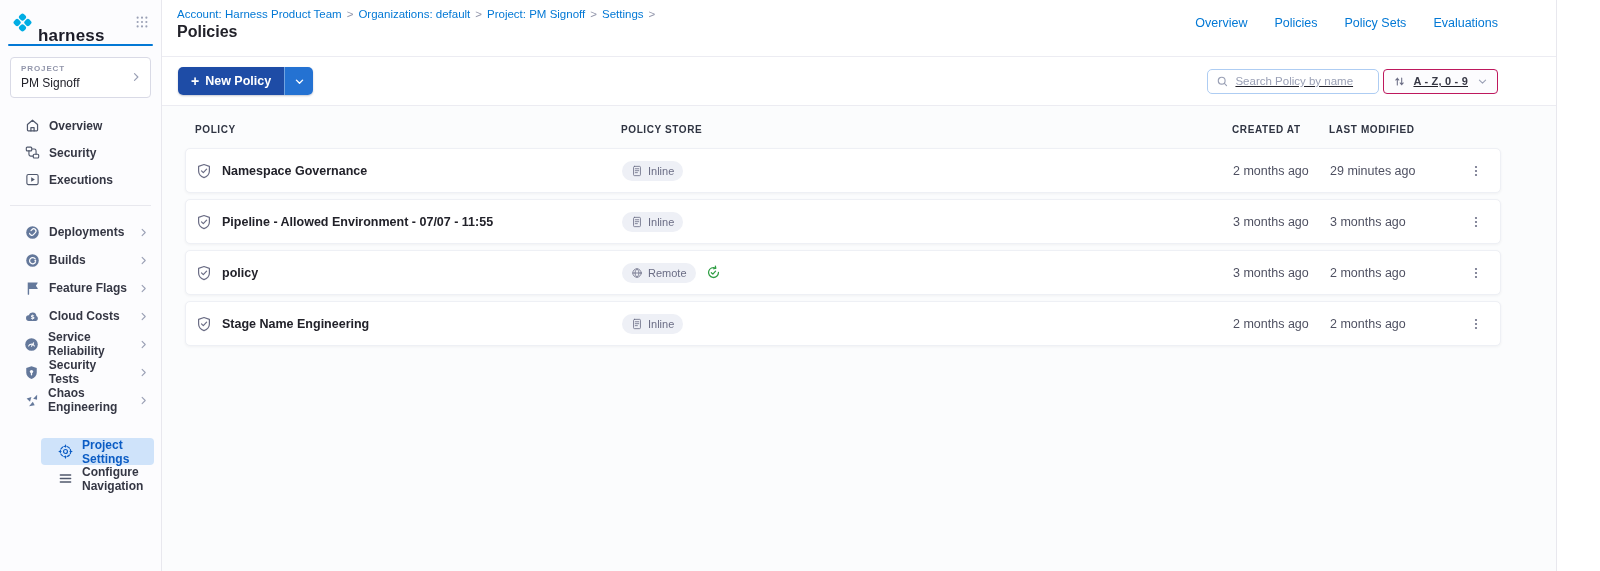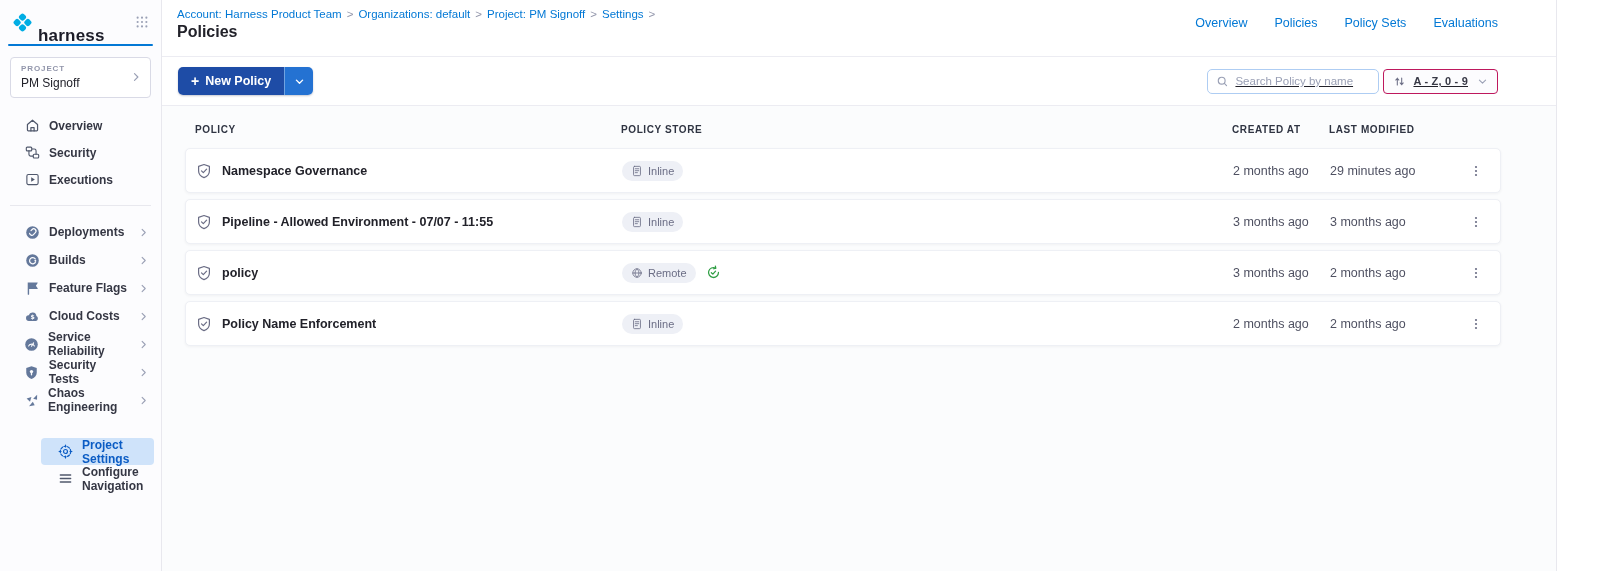--- a/index.html
+++ b/index.html
@@ -445,21 +445,21 @@
             </span>
           </div>
           <div class="policy-row">
             <span class="cell-name">
               <span class="pic">
                 <svg viewBox="0 0 16 16" width="16" height="16" fill="none" stroke="currentColor" stroke-linecap="round" stroke-linejoin="round" stroke-width="1.2">
                   <path d="M8 1.5 13.4 3.4V8c0 3.3-2.3 5.5-5.4 6.6C4.9 13.5 2.6 11.3 2.6 8V3.4Z"></path>
                   <path d="M5.5 7.8l1.8 1.8 3.3-3.5"></path>
                 </svg>
               </span>
-              <span class="pname">Policy Name Enforcement</span>
+              <span class="pname">Stage Name Engineering</span>
             </span>
             <span class="cell-store">
               <span class="badge">
                 <span style="display:flex;">
                   <svg viewBox="0 0 16 16" width="12" height="12" fill="none" stroke="currentColor" stroke-linecap="round" stroke-linejoin="round" stroke-width="1.1">
                     <rect x="3.4" y="1.8" width="9.2" height="12.4" rx="1.3"></rect>
                     <path d="M5.7 5h4.6M5.7 7.6h4.6M5.7 10.2h2.8"></path>
                   </svg>
                 </span>
                 <span class="blbl">Inline</span>

